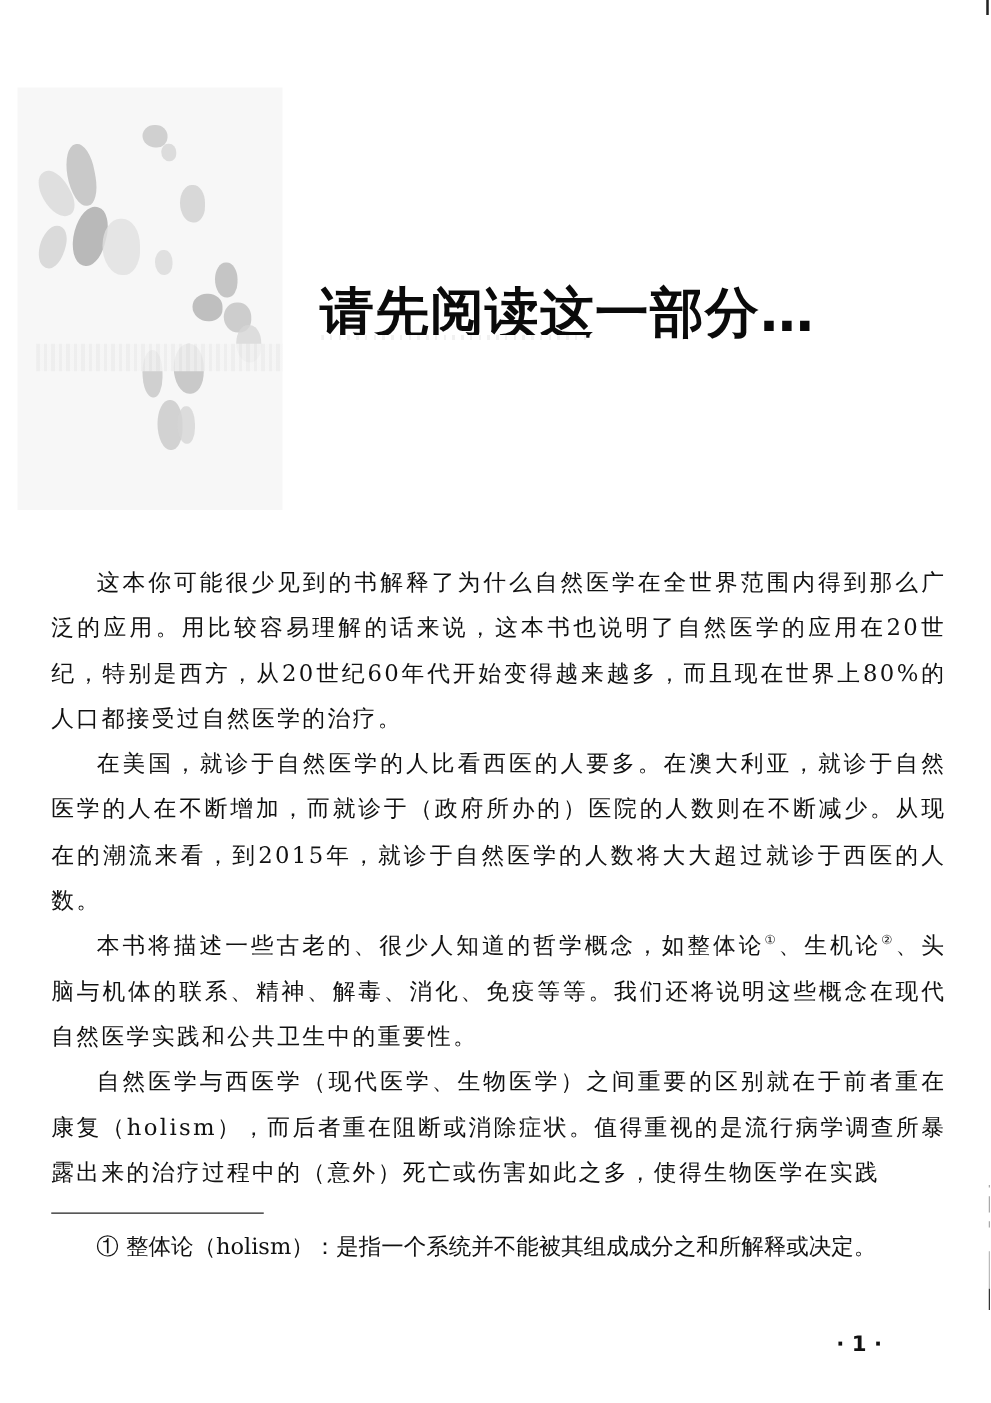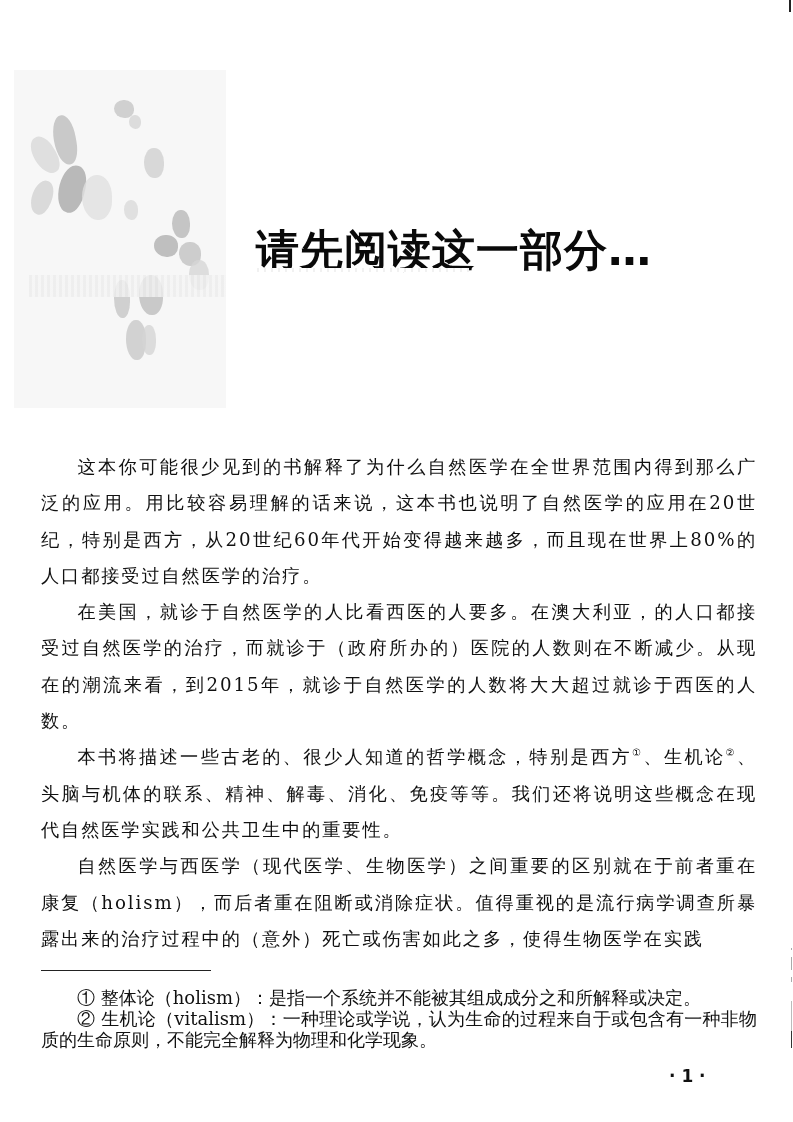--- a/index.html
+++ b/index.html
@@ -166,25 +166,24 @@
   <div class="petal" style="left:112px;top:250px;width:20px;height:40px;background:#c8c8c8;"></div>
   <div class="petal" style="left:128px;top:255px;width:14px;height:30px;background:#d4d4d4;"></div>
   <div class="band"></div>
 </div>
 
 <div class="heading">请先阅读这一部分…</div>
 <div class="heading-underline"></div>
 
 <div class="body-text">
   <p>这本你可能很少见到的书解释了为什么自然医学在全世界范围内得到那么广泛的应用。用比较容易理解的话来说，这本书也说明了自然医学的应用在20世纪，特别是西方，从20世纪60年代开始变得越来越多，而且现在世界上80%的人口都接受过自然医学的治疗。</p>
-  <p>在美国，就诊于自然医学的人比看西医的人要多。在澳大利亚，的人口都接受过自然医学的治疗，而就诊于（政府所办的）医院的人数则在不断减少。从现在的潮流来看，到2015年，就诊于自然医学的人数将大大超过就诊于西医的人数。</p>
-  <p><span>本书将描述一些古老的、很少人知道的哲学概念，特别是西方</span><sup>①</sup><span>、生机论</span><sup>②</sup><span>、头脑与机体的联系、精神、解毒、消化、免疫等等。我们还将说明这些概念在现代自然医学实践和公共卫生中的重要性。</span></p>
+  <p>在美国，就诊于自然医学的人比看西医的人要多。在澳大利亚，就诊于自然医学的人在不断增加，而就诊于（政府所办的）医院的人数则在不断减少。从现在的潮流来看，到2015年，就诊于自然医学的人数将大大超过就诊于西医的人数。</p>
+  <p><span>本书将描述一些古老的、很少人知道的哲学概念，如整体论</span><sup>①</sup><span>、生机论</span><sup>②</sup><span>、头脑与机体的联系、精神、解毒、消化、免疫等等。我们还将说明这些概念在现代自然医学实践和公共卫生中的重要性。</span></p>
   <p>自然医学与西医学（现代医学、生物医学）之间重要的区别就在于前者重在康复（holism），而后者重在阻断或消除症状。值得重视的是流行病学调查所暴露出来的治疗过程中的（意外）死亡或伤害如此之多，使得生物医学在实践</p>
 </div>
 
 <div class="footnote-rule"></div>
 
 <div class="footnotes">
   <p><span>①</span> <span>整体论（holism）：是指一个系统并不能被其组成成分之和所解释或决定。</span></p>
-  <p><span>②</span> <span>生机论（vitalism）：一种理论或学说，认为生命的过程来自于或包含有一种非物质的生命原则，不能完全解释为物理和化学现象。</span></p>
 </div>
 
 <div class="page-number">· 1 ·</div>
 
 </body></html>

